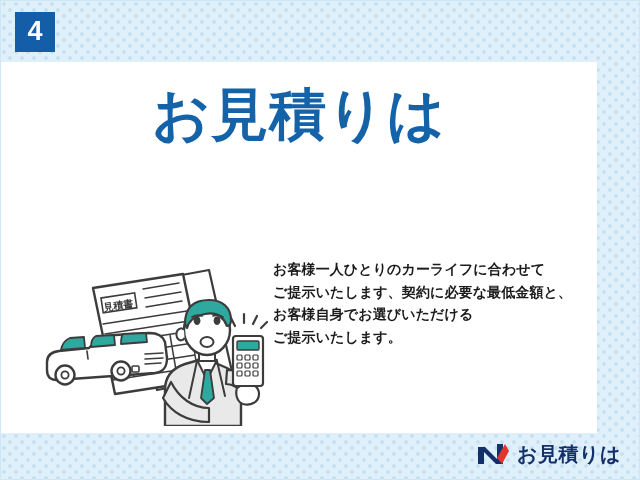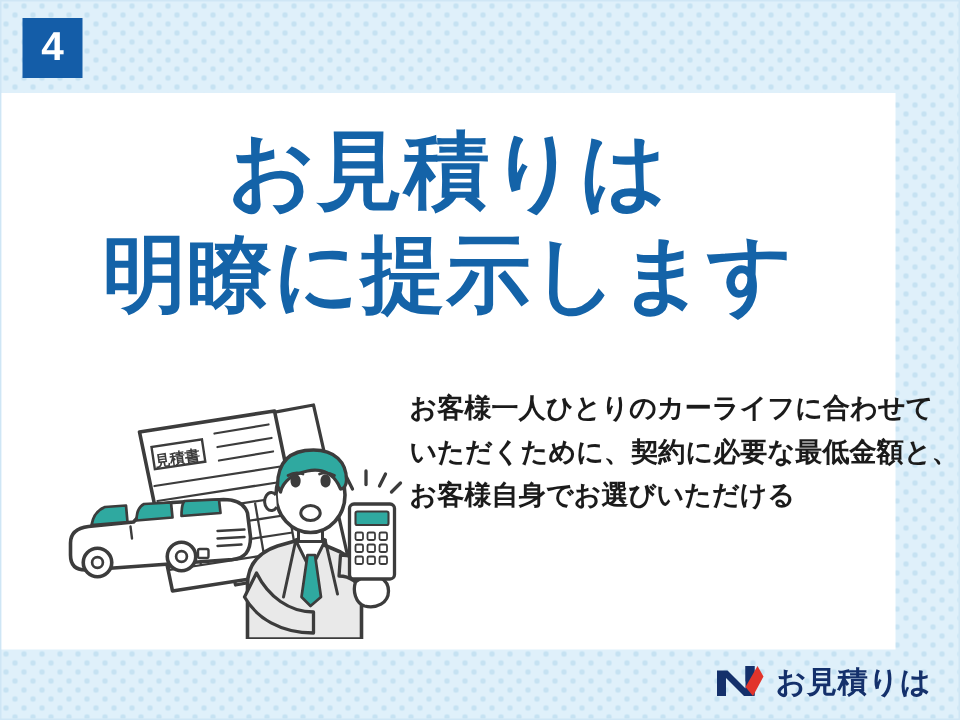--- a/index.html
+++ b/index.html
@@ -96,21 +96,21 @@
   #headline-line-1 { margin-bottom: 13px; }
   #headline-line-2 { font-size: 56px; }
 
   
   #body-copy {
     position: absolute;
     left: 272px;
     top: 196px;
     width: 360px;
     color: #1b1b1b;
-    font-size: 18px;
+    font-size: 14px;
     line-height: 1.62;
     font-weight: bold;
     letter-spacing: 0.1px;
   }
   #body-copy .copy-line {
     display: block;
     white-space: nowrap;
   }
 
   
@@ -148,27 +148,27 @@
 <div id="banner">
 
   <div id="header-bar">
     <div id="number-badge">4</div>
   </div>
 
   <div id="content-panel">
 
     <div id="headline">
       <span id="headline-line-1" class="headline-line">お見積りは</span>
-      <span id="headline-line-2" class="headline-line">明瞭に提示します</span>
     </div>
 
     <div id="body-copy">
       <span class="copy-line">お客様一人ひとりのカーライフに合わせて</span>
-      <span class="copy-line">いただくために、契約に必要な最低金額と、</span>
+      <span class="copy-line">ご提示いたします、契約に必要な最低金額と、</span>
       <span class="copy-line">お客様自身でお選びいただける</span>
+      <span class="copy-line">ご提示いたします。</span>
     </div>
 
     <div id="illustration">
       <svg width="232" height="168" viewBox="0 0 232 168" xmlns="http://www.w3.org/2000/svg">
 
         <g>
           <path d="M96 26 L172 12 L196 118 L120 132 Z" fill="#ffffff" stroke="#3c3c3c" stroke-width="2.2" stroke-linejoin="round"></path>
         </g>
 
         <g>

